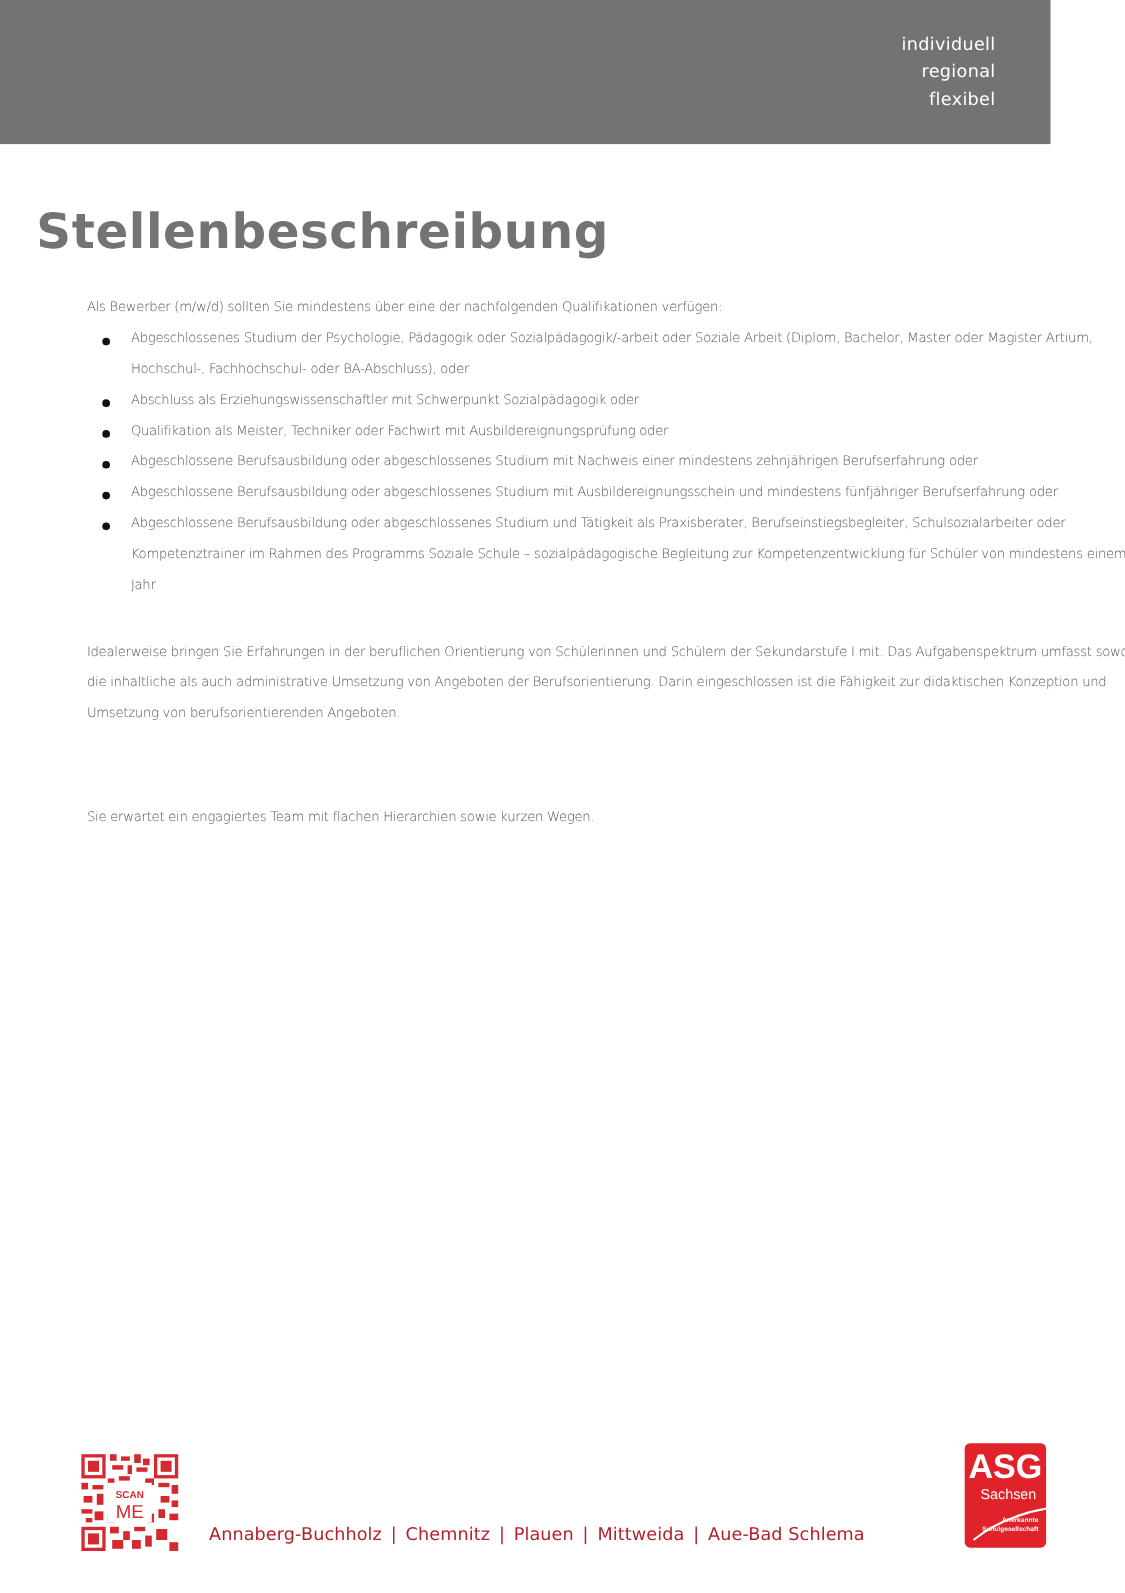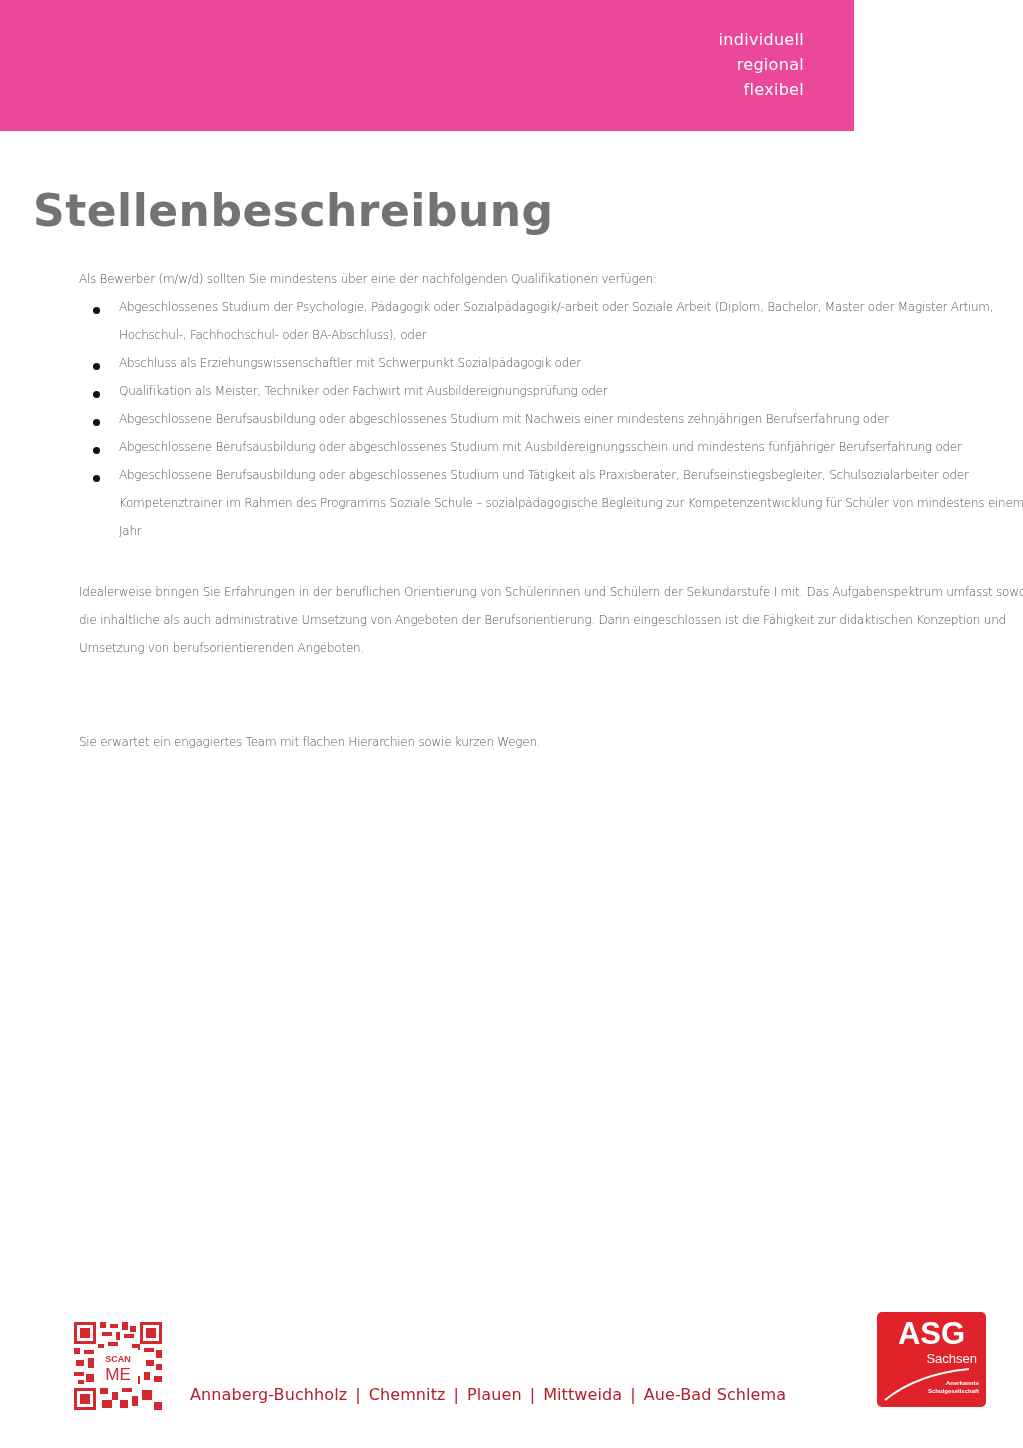--- a/index.html
+++ b/index.html
@@ -2,22 +2,22 @@
 <html><head>
   <meta charset="utf-8">
   <style>
     html, body { margin: 0; padding: 0; }
     body {
       width: 1023px; height: 1448px; position: relative; overflow: hidden;
       background: #ffffff;
       font-family: "Liberation Sans", "DejaVu Sans", sans-serif;
     }
     .header-band {
-      position: absolute; left: 0; top: 0; width: 854px; height: 131px;
-      background: #ec4899;
+      position: absolute; left: 0; top: 0; width: 955px; height: 131px;
+      background: #737373;
     }
     .tagline {
       position: absolute; right: 50px; top: 27px;
       text-align: right; color: #ffffff;
       font-family: "DejaVu Sans", sans-serif;
       font-size: 16px; line-height: 25px; letter-spacing: 0.3px;
     }
     .tagline div { display: block; }
     .title {
       position: absolute; left: 33px; top: 180px; margin: 0;
@@ -43,21 +43,21 @@
     .footer-qr {
       position: absolute; left: 72px; top: 1320px; width: 92px; height: 92px;
     }
     .footer-locations {
       position: absolute; left: 190px; top: 1385px;
       color: #b3202a; font-family: "DejaVu Sans", sans-serif; font-size: 16px;
       white-space: nowrap; letter-spacing: 0.1px;
     }
     .footer-locations .sep { margin: 0 8px; color: #b3202a; }
     .logo {
-      position: absolute; left: 877px; top: 1312px; width: 109px; height: 95px;
+      position: absolute; left: 877px; top: 1312px; width: 74px; height: 95px;
       background: #e0232b; border-radius: 5px; color: #fff; overflow: hidden;
     }
     .logo .asg {
       position: absolute; left: 0; right: 0; top: 4px; text-align: center;
       font-family: "Liberation Sans", sans-serif; font-weight: 700; font-size: 31px;
       letter-spacing: 0px;
     }
     .logo .sachsen {
       position: absolute; right: 9px; top: 39px;
       font-family: "Liberation Sans", sans-serif; font-weight: 400; font-size: 13px;

